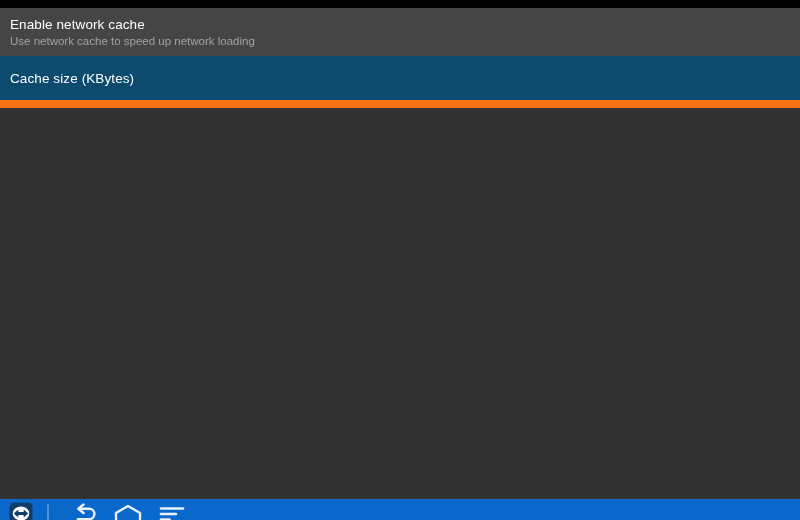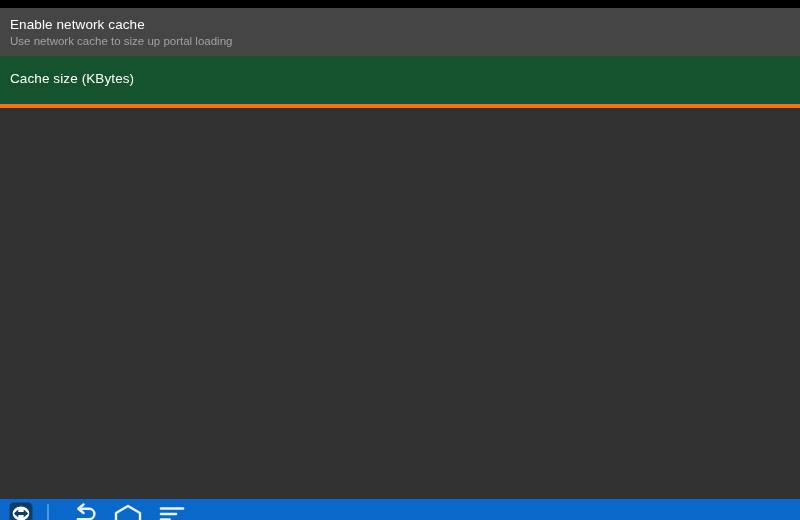--- a/index.html
+++ b/index.html
@@ -23,24 +23,24 @@
   .item {
     padding: 0 10px;
     cursor: pointer;
   }
   .item.focused {
     background: #454545;
     height: 48px;
     padding-top: 9px;
   }
   .item.plain {
-    background: #14532d;
+    background: #0c4a6e;
     height: 52px;
     padding-top: 15px;
-    border-bottom: 4px solid #f97316;
+    border-bottom: 8px solid #f97316;
   }
   .item .title {
     color: #ffffff;
     font-size: 13.5px;
     line-height: 16px;
     letter-spacing: 0.1px;
   }
   .item .subtitle {
     color: #a2a2a2;
     font-size: 11.5px;
@@ -95,21 +95,21 @@
 </style>
 </head>
 <body>
 
 <div class="screen">
 
   <div class="list">
 
     <div class="item focused">
       <div class="title">Enable network cache</div>
-      <div class="subtitle">Use network cache to size up portal loading</div>
+      <div class="subtitle">Use network cache to speed up network loading</div>
     </div>
 
     <div class="item plain">
       <div class="title">Cache size (KBytes)</div>
     </div>
 
   </div>
 
   <div class="content-rest"></div>
 

